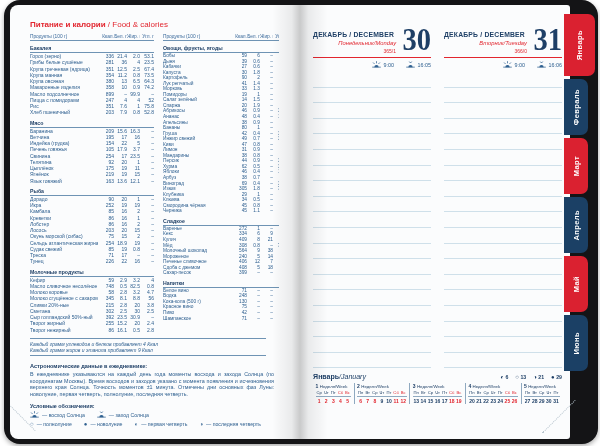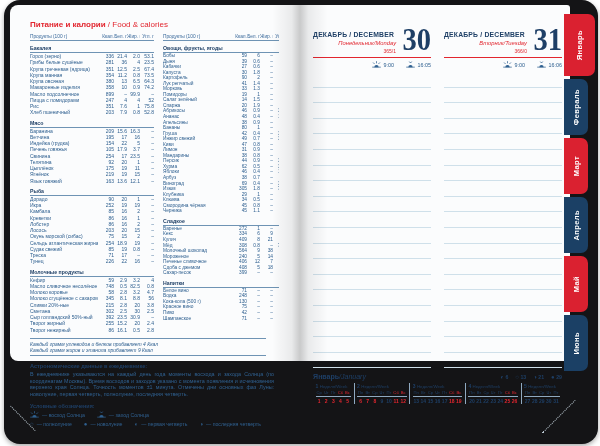--- a/index.html
+++ b/index.html
@@ -1,18 +1,18 @@
 <!DOCTYPE html>
 <html><head>
 <meta charset="utf-8">
 <style>
   html,body{margin:0;padding:0;}
   body{width:600px;height:446px;background:#ffffff;font-family:"Liberation Sans",sans-serif;position:relative;overflow:hidden;}
   .notebook{position:absolute;left:4px;top:0;width:594px;height:444px;background:#141416;border-radius:16px;box-shadow:0 2px 5px rgba(0,0,0,.35);}
-  .pages{position:absolute;left:6px;top:5px;width:560px;height:356px;background:#fbfcfd;border-radius:8px 3px 3px 8px;display:flex;}
+  .pages{position:absolute;left:6px;top:5px;width:560px;height:434px;background:#fbfcfd;border-radius:8px 3px 3px 8px;display:flex;}
   .spine{position:absolute;left:262px;top:0;width:56px;height:100%;background:linear-gradient(90deg,rgba(0,0,0,0) 0%,rgba(0,0,0,.07) 35%,rgba(0,0,0,.20) 50%,rgba(0,0,0,.07) 65%,rgba(0,0,0,0) 100%);pointer-events:none;}
   
   .left-page{width:284px;height:434px;box-sizing:border-box;padding:15px 6px 0 20px;position:relative;overflow:hidden;}
   .page-title{font-size:8px;color:#e2262f;margin-bottom:5px;}
   .page-title .ru{font-weight:bold;}
   .food-cols{display:flex;gap:9px;color:#2f6090;}
   .food-col{flex:0 0 auto;}
   .food-col.col-a{width:124px;}
   .food-col.col-b{width:124px;}
   .f-hrow,.f-row{display:grid;grid-template-columns:1fr 16px 13px 13px 14px;white-space:nowrap;}

